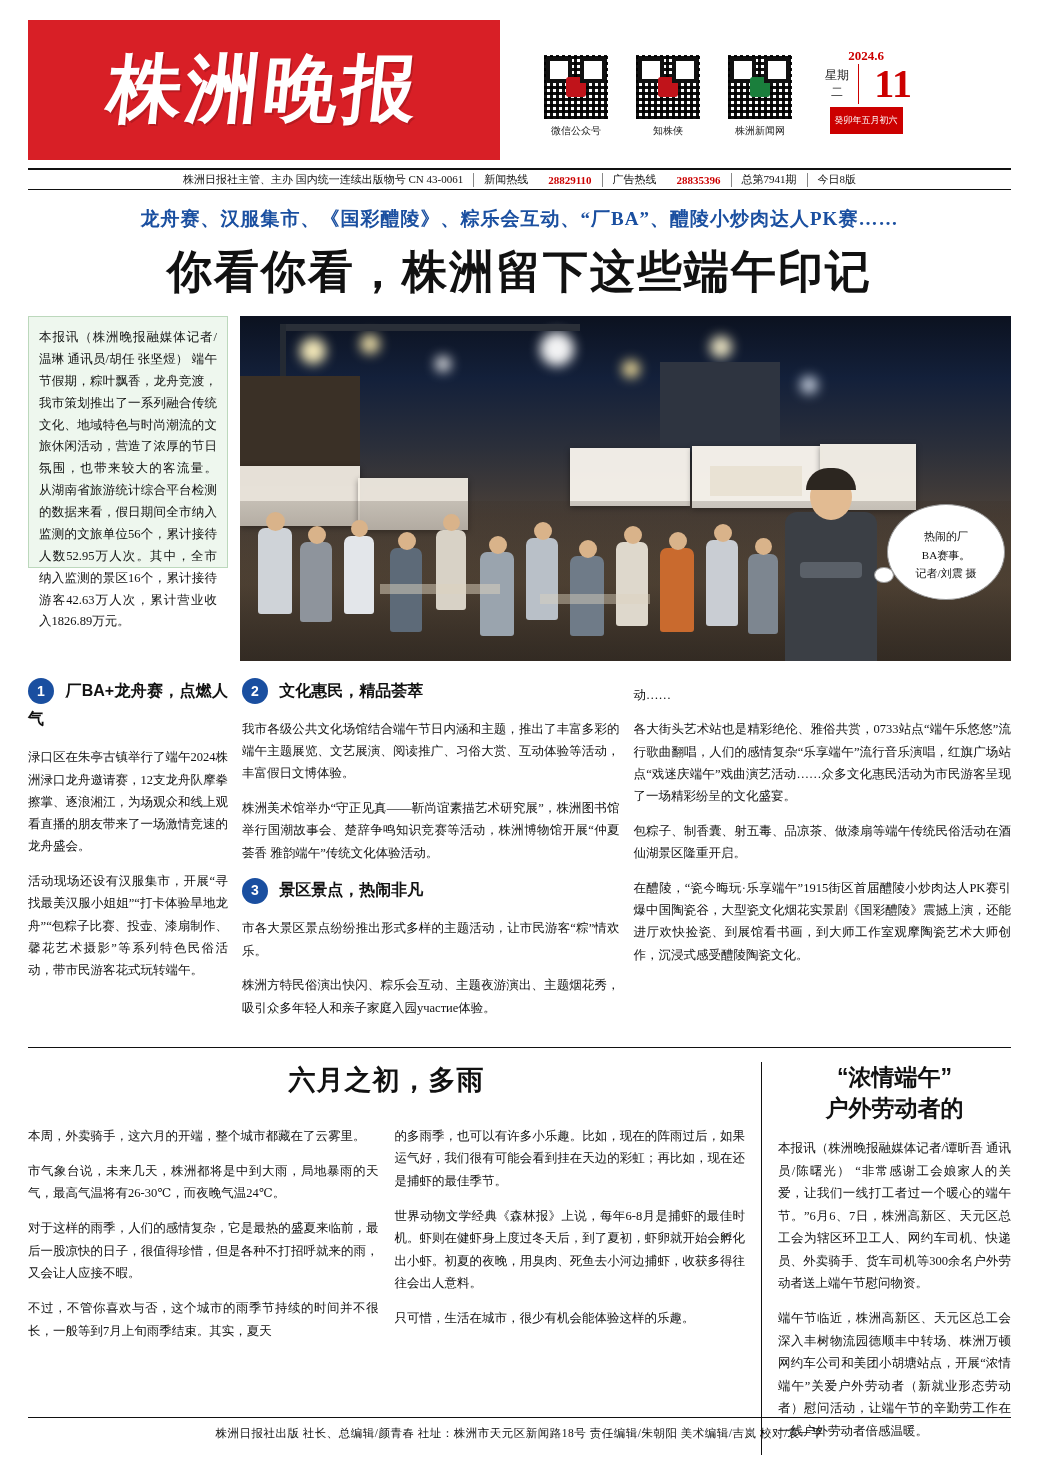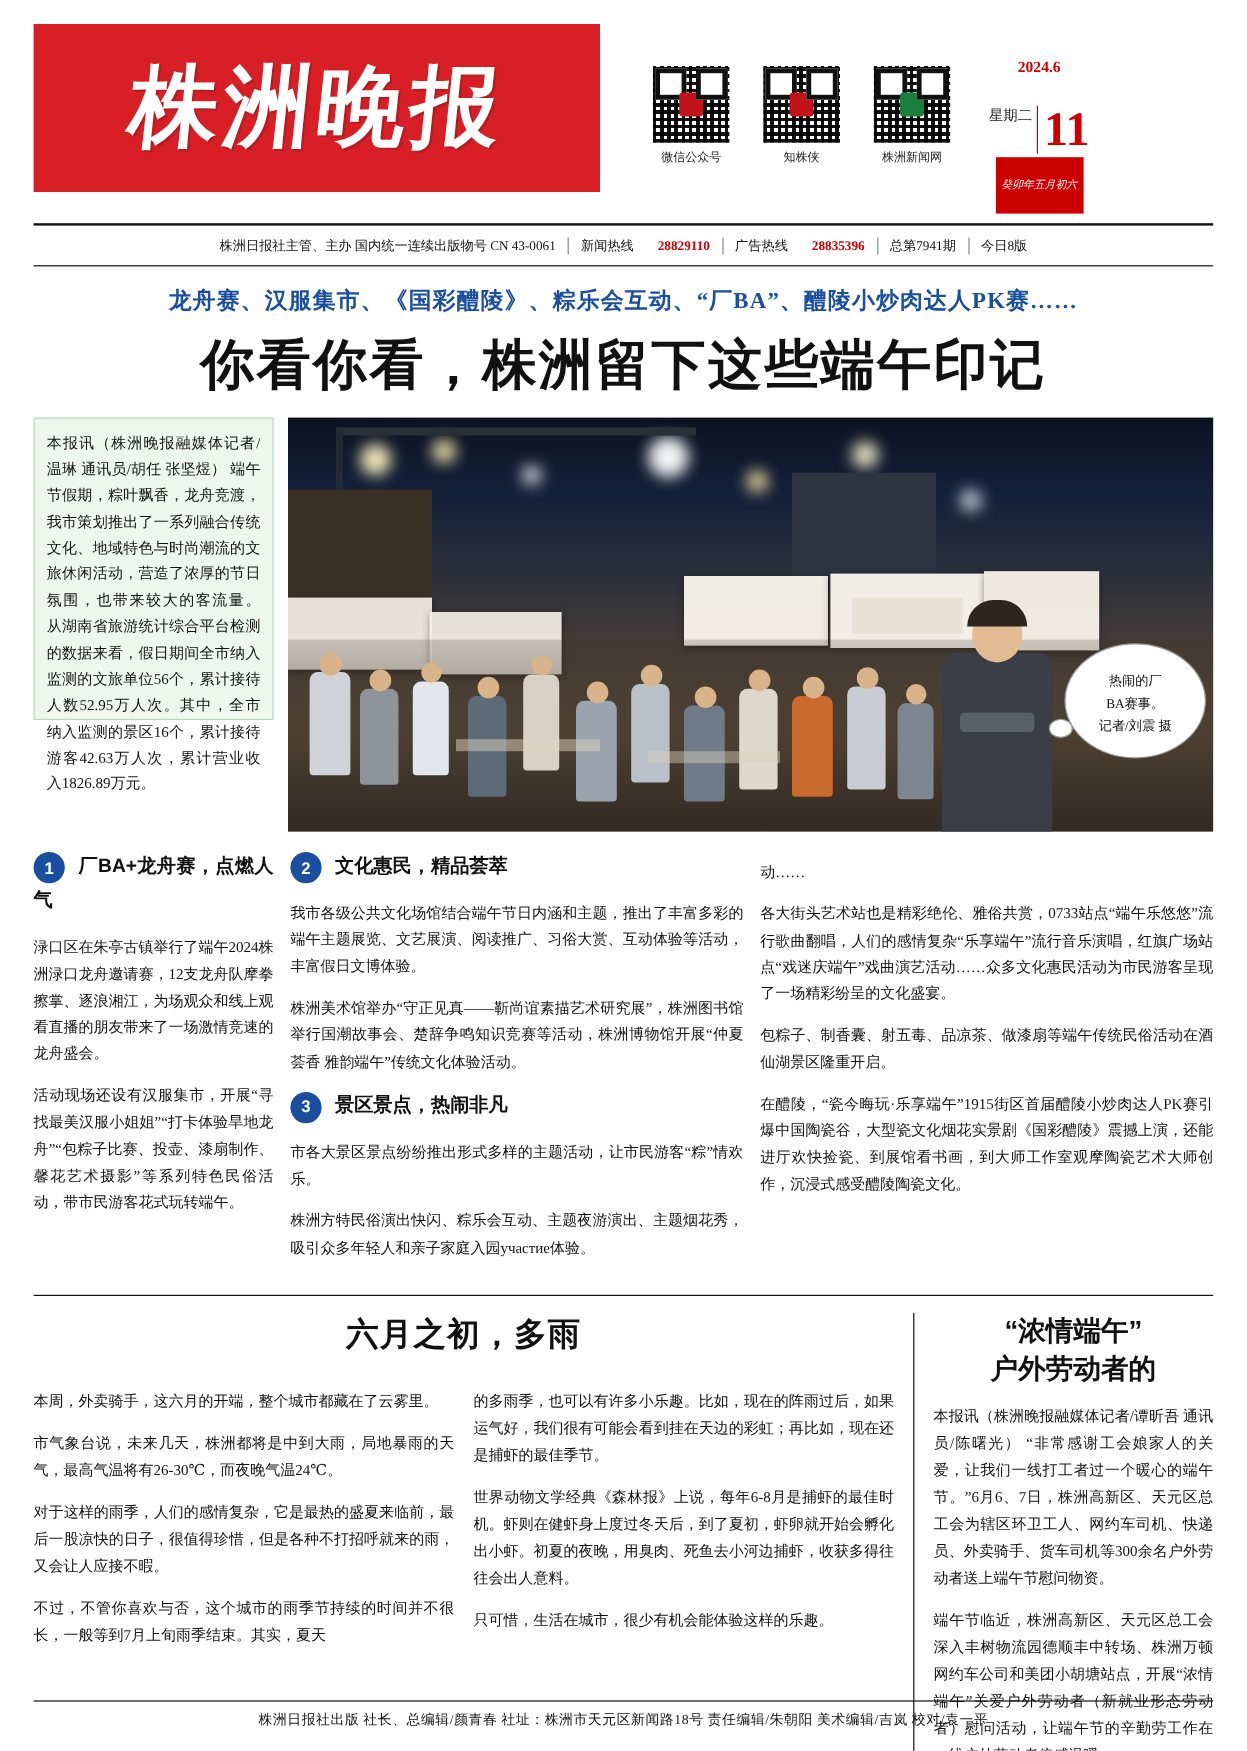--- a/index.html
+++ b/index.html
@@ -48,27 +48,27 @@
   .qr-center {
     position:absolute; left:50%; top:50%; transform:translate(-50%,-50%);
     width:20px; height:20px; border-radius:3px; display:block;
   }
   .qr-caption { font-size:10px; margin-top:4px; color:#222; }
 
   .date-box { margin-left:8px; padding-top:28px; text-align:center; width:92px; }
   .date-top { font-size:13px; color:#c00; font-weight:bold; }
   .date-row { display:flex; align-items:center; justify-content:center; gap:4px; }
   .date-week { font-size:12px; color:#222;font-family:Liberation Mono, monospace; }
-  .date-day { font-size:40px; font-weight:bold; color:#c00; line-height:1; border-left:1px solid #c00; padding-left:5px;margin-top:24px;}
-  .date-lunar { font-size:9px; color:#fff; background:#c00; display:inline-block; padding:17px 5px; margin-top:3px;font-style:italic; }
+  .date-day { font-size:40px; font-weight:bold; color:#c00; line-height:1; border-left:1px solid #c00; padding-left:15px;}
+  .date-lunar { font-size:9px; color:#fff; background:#c00; display:inline-block; padding:7px 5px; margin-top:3px; }
 
   
   .infobar {
     margin-top:8px; border-top:2px solid #111; border-bottom:1px solid #111;
-    height:36px; display:flex; align-items:center; justify-content:center;
+    height:22px; display:flex; align-items:center; justify-content:center;
     font-size:11px; gap:0;
   }
   .infobar span { padding:0 10px; }
   .infobar .sep { border-left:1px solid #888; height:14px; padding:0; }
   .hot { color:#c00; font-weight:bold; }
 
   
   .kicker { margin-top:16px; font-size:19px; color:#1a4fa0; font-weight:bold; text-align:center; letter-spacing:1px;}
   .headline { margin-top:10px; font-size:45px; font-weight:bold; text-align:center; letter-spacing:2px; font-family:"Liberation Sans", sans-serif; }
 

